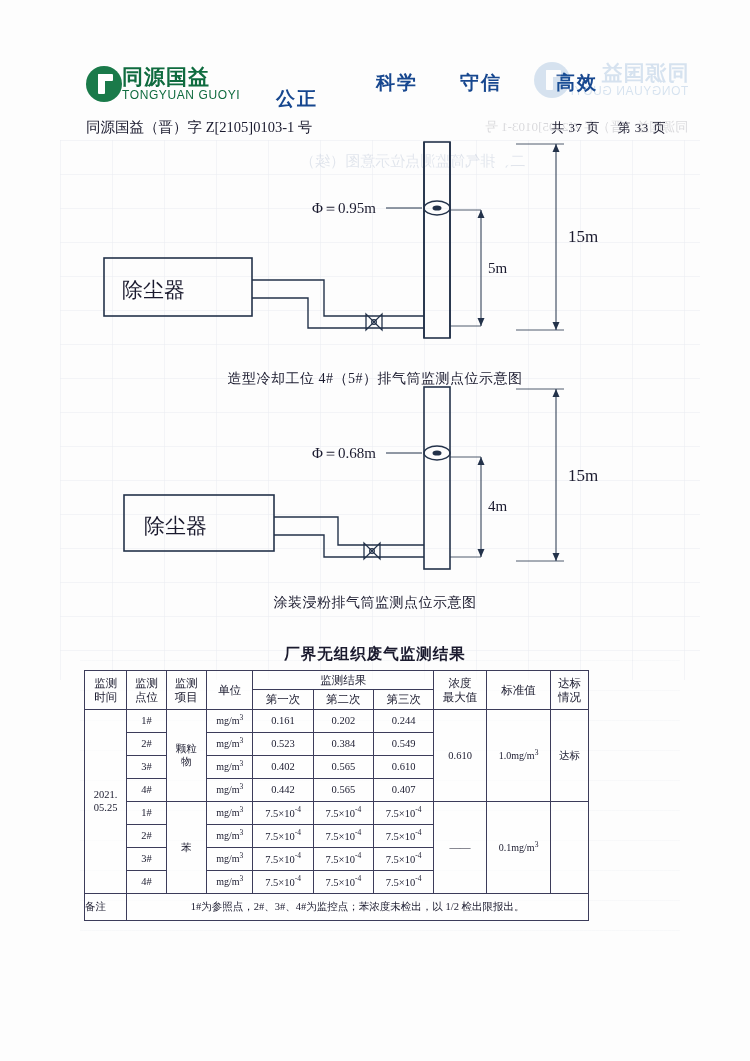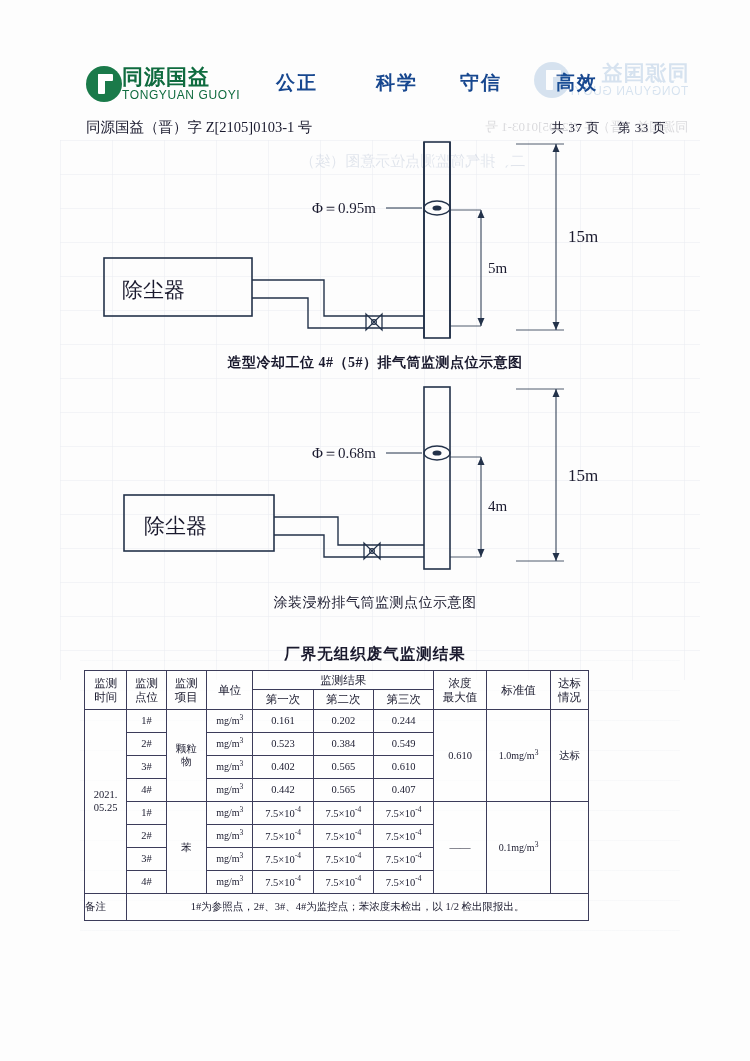--- a/index.html
+++ b/index.html
@@ -71,21 +71,21 @@
   }
   .logo-text-en{
     font-family:"Liberation Sans", sans-serif;
     font-size:12px;color:#0f6b3f;letter-spacing:0.6px;
   }
   .slogan{
     position:absolute;top:10px;
     font-family:"Liberation Sans", sans-serif;
     font-size:19px;font-weight:bold;color:#17478f;letter-spacing:2px;
   }
-  .s1{left:276px;}
+  .s1{left:276px;margin-top:16px;}
   .s2{left:376px;}
   .s3{left:460px;}
   .s4{left:556px;}
 
   .ghost-logo{
     position:absolute;right:62px;top:62px;
     opacity:0.18;
   }
   .ghost-logo .logo-mark{background:#2b6fb5;}
   .ghost-logo .logo-text-cn,.ghost-logo .logo-text-en{color:#2b6fb5;transform:scaleX(-1);}
@@ -104,21 +104,21 @@
   }
 
   
   .diagram{position:absolute;left:86px;width:578px;}
   .d1{top:140px;height:230px;}
   .d2{top:385px;height:205px;}
   .cap{
     position:absolute;width:578px;text-align:center;left:86px;
     font-size:14px;letter-spacing:0.5px;
   }
-  .cap1{top:354px;font-weight:bold;}
+  .cap1{top:370px;}
   .cap2{top:594px;}
 
   .sect-title{
     position:absolute;left:0;width:750px;text-align:center;top:644px;
     font-size:15.5px;font-weight:bold;letter-spacing:1px;
   }
 
   
   table.rt{
     position:absolute;left:84px;top:670px;width:505px;

